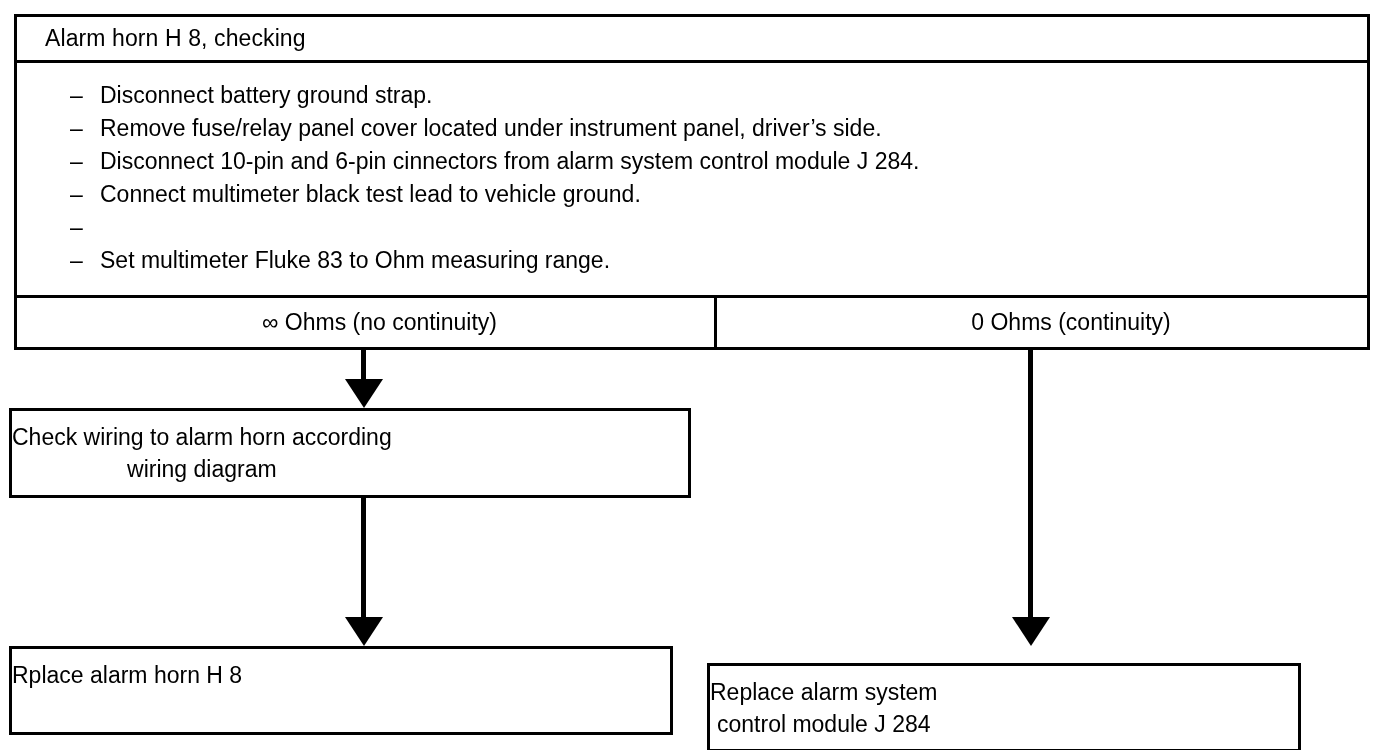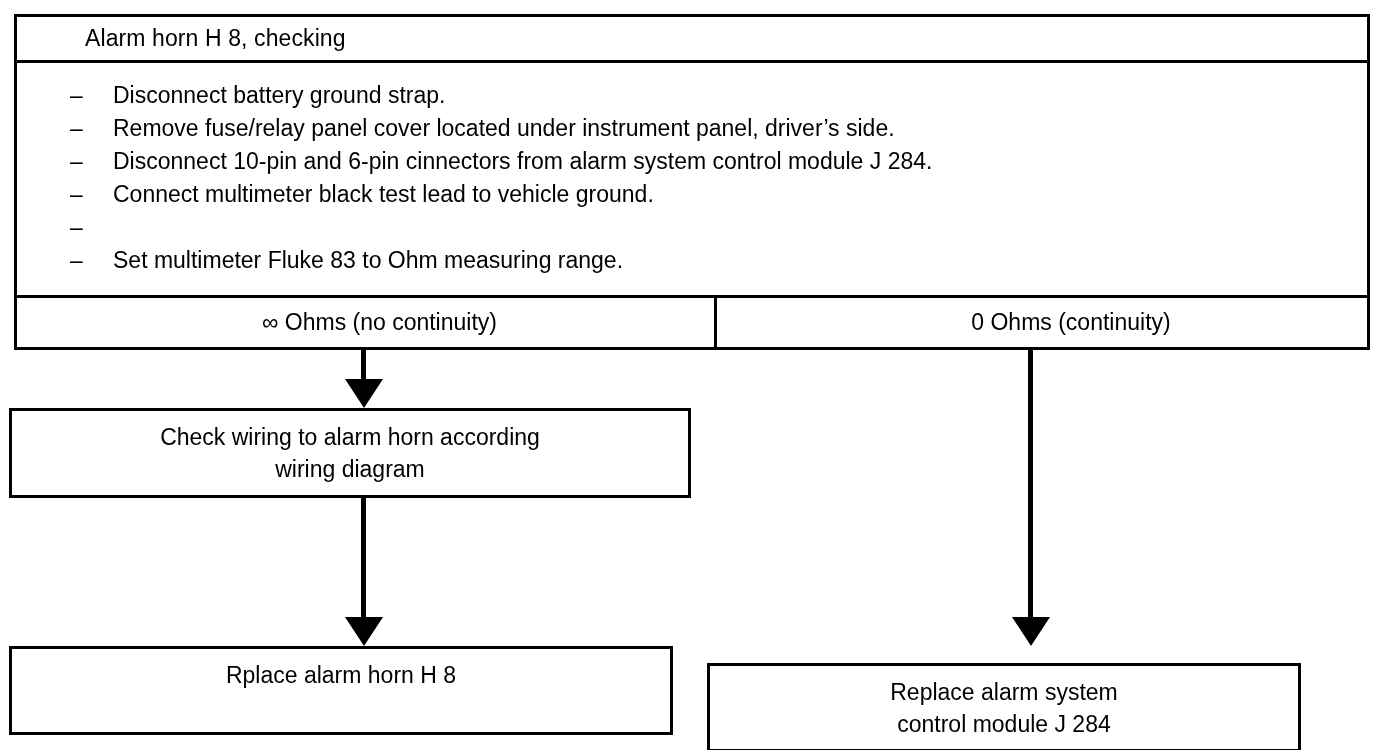--- a/index.html
+++ b/index.html
@@ -42,21 +42,21 @@
     left: 0;
     top: 0;
     right: 0;
     height: 46px;
     border-bottom: 3px solid #000000;
     box-sizing: border-box;
     display: flex;
     align-items: center;
   }
   .header-title {
-    padding-left: 68px;
+    padding-left: 28px;
     font-size: 23px;
     line-height: 1;
     letter-spacing: 0.1px;
     white-space: nowrap;
   }
 
   .steps-row {
     position: absolute;
     left: 0;
     top: 46px;
@@ -79,21 +79,20 @@
     white-space: nowrap;
   }
   .step-dash {
     width: 30px;
     min-width: 30px;
     margin-left: 53px;
     font-size: 23px;
   }
   .step-text {
     font-size: 23px;
-    margin-left: 13px;
   }
 
   .results-row {
     position: absolute;
     left: 0;
     top: 281px;
     right: 0;
     bottom: 0;
     display: flex;
   }
@@ -116,21 +115,20 @@
   }
 
   
   .action-box {
     position: absolute;
     border: 3px solid #000000;
     box-sizing: border-box;
     background: #ffffff;
     display: flex;
     align-items: flex-start;
-    justify-content: center;
     text-align: center;
   }
   .action-text {
     font-size: 23px;
     line-height: 32px;
     padding-top: 10px;
     white-space: pre-line;
   }
 
   .box-check-wiring {

